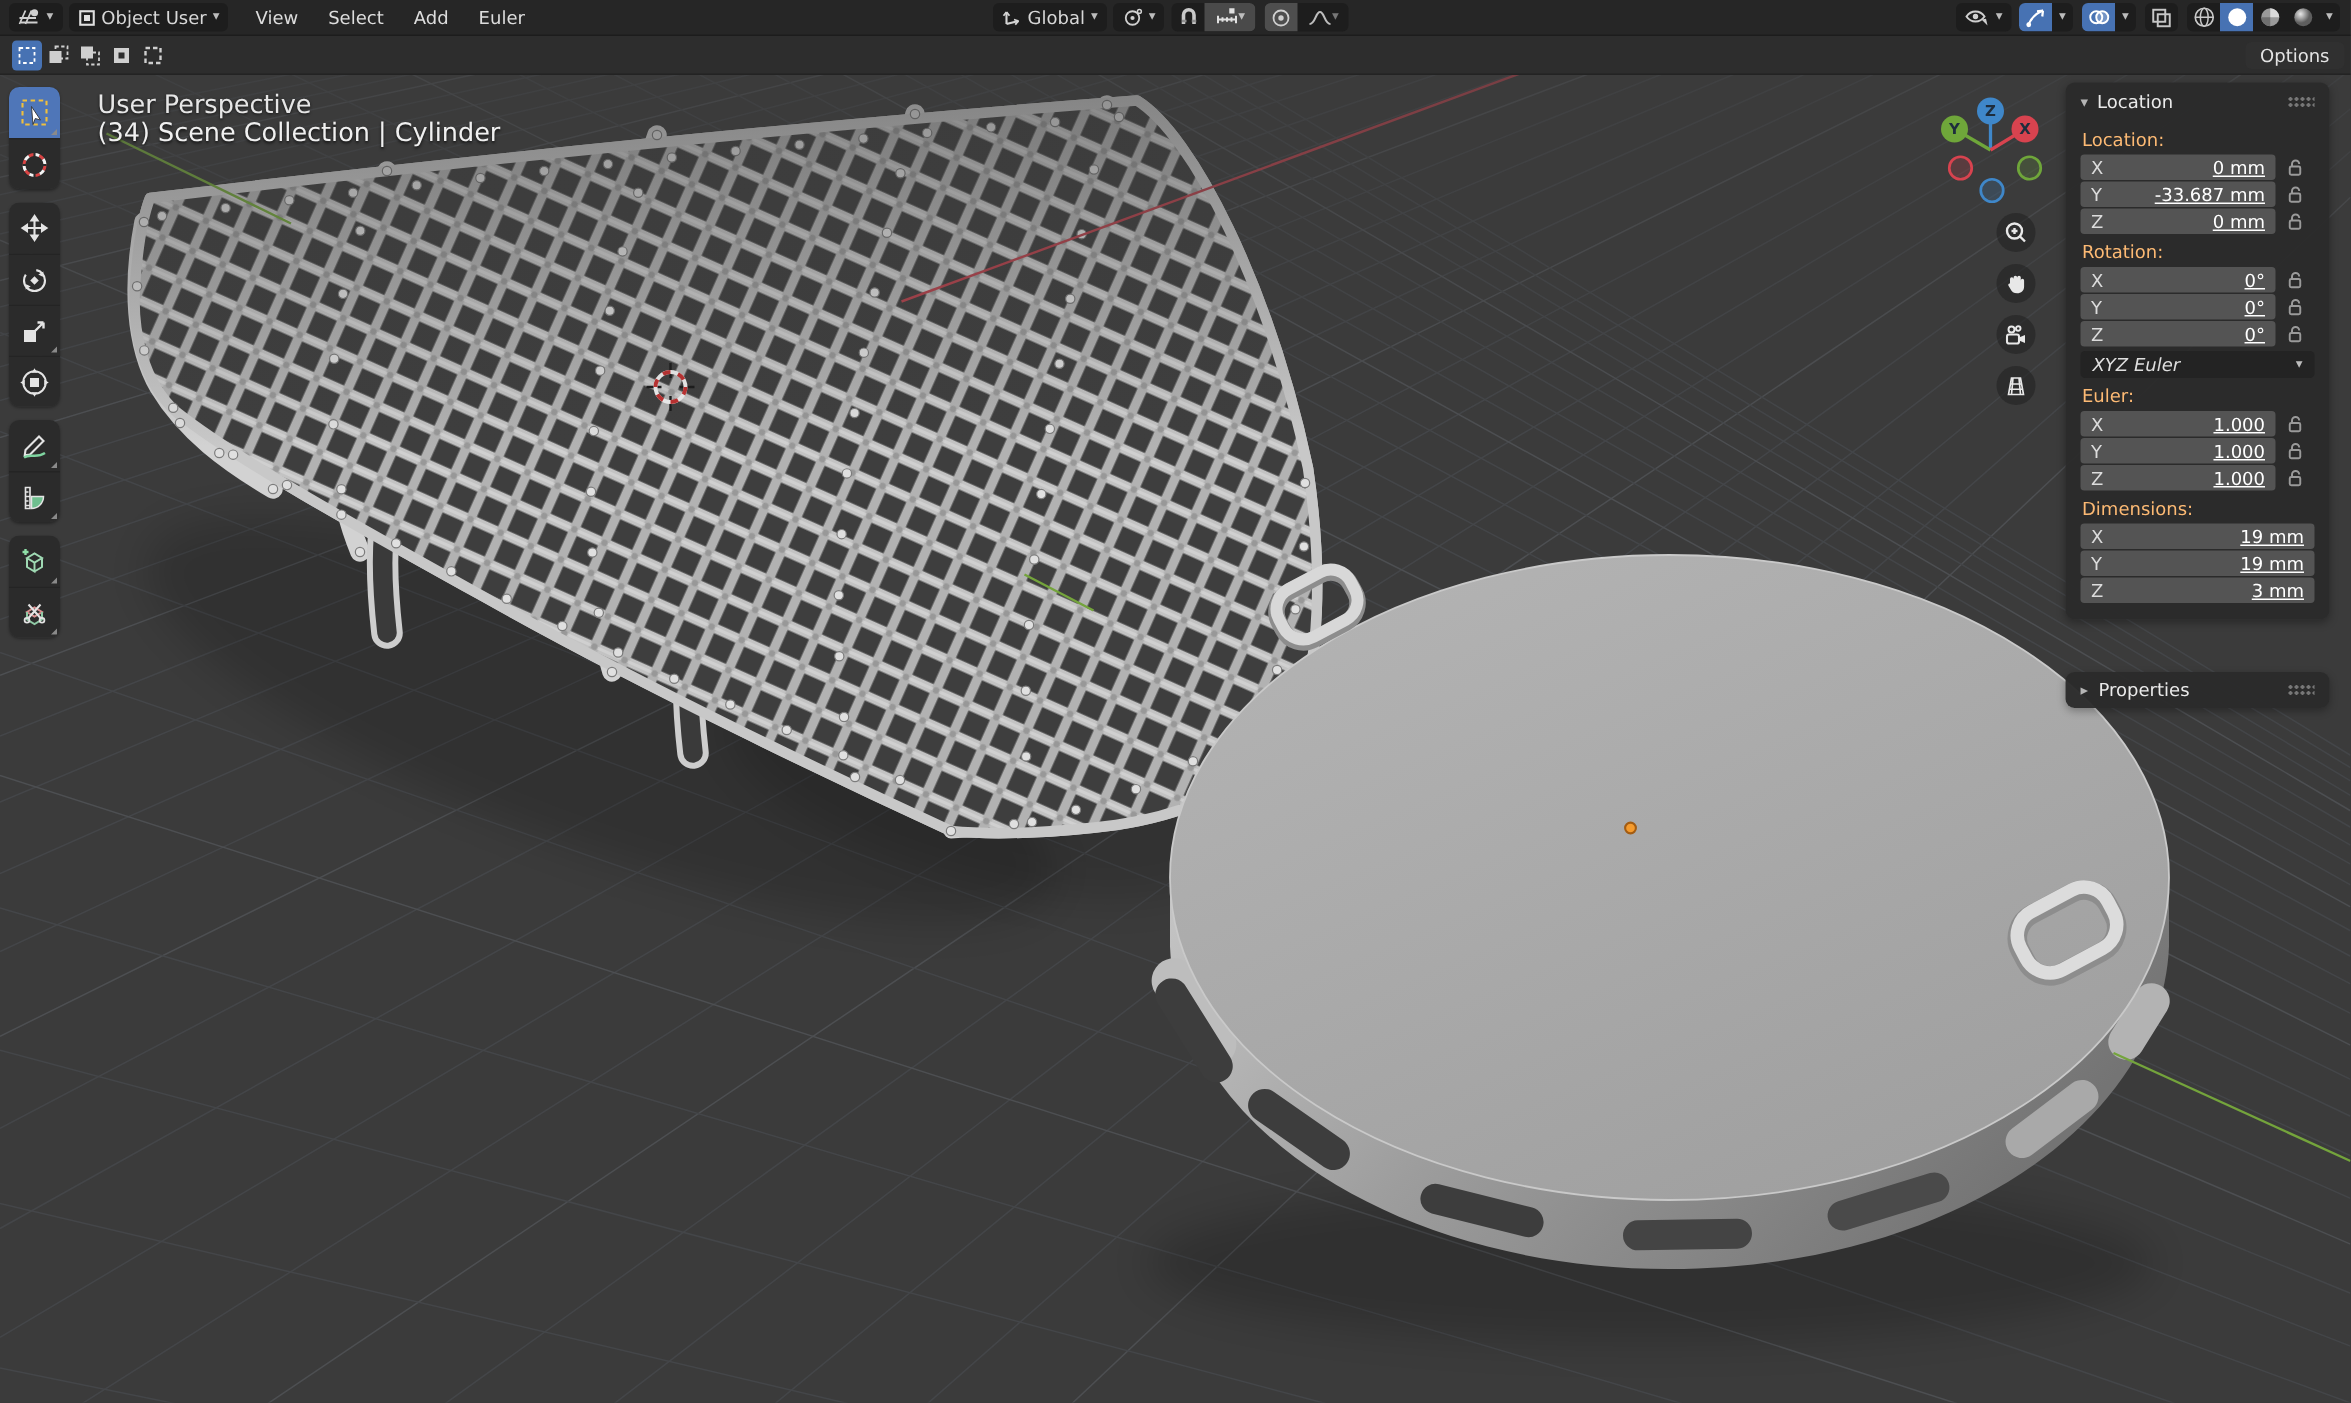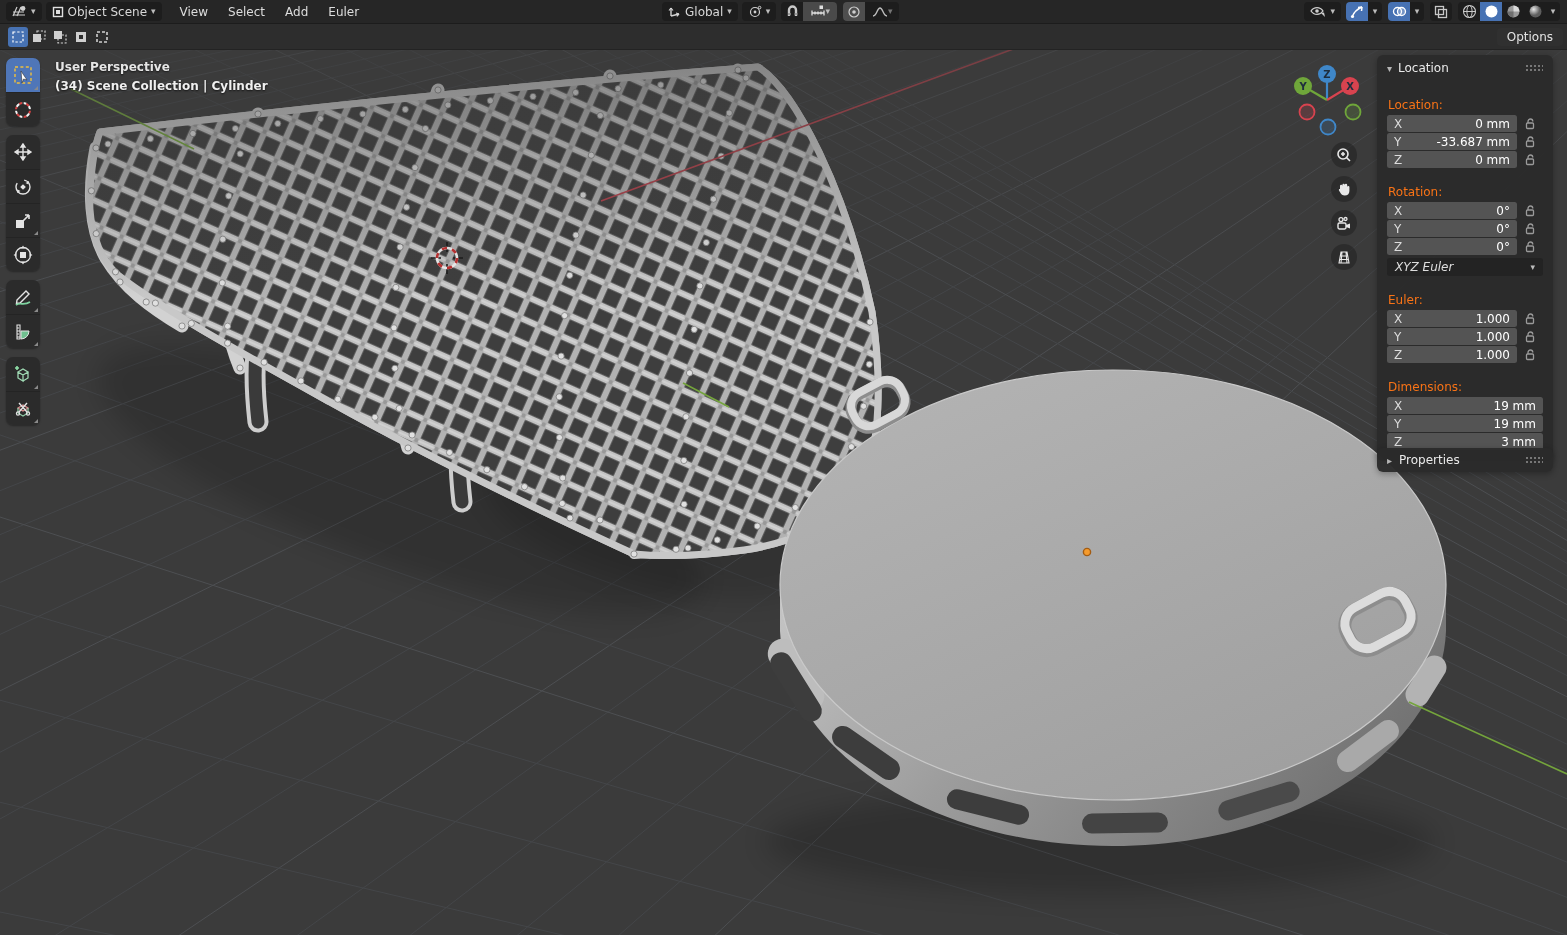--- a/index.html
+++ b/index.html
@@ -24,22 +24,22 @@
   .grp .on { background:#4772b3; }
   .selmode { width:20px; height:20px; margin-right:1px; border-radius:3px; display:flex;
     align-items:center; justify-content:center; background:transparent; cursor:pointer;}
   .selmode.active { background:#4772b3; }
   .options-btn { margin-left:auto; margin-right:4px; background:#303030; border-radius:4px;
     padding:2px 10px; color:#e3e3e3; cursor:pointer; }
   .viewport { position:absolute; left:0; top:50px; width:1567px; height:885px; background:#3b3b3b; }
   .viewport::after { content:""; position:absolute; inset:0; pointer-events:none;
     background:linear-gradient(to top, rgba(59,59,59,0) 72%, rgba(59,59,59,.5) 100%); }
   svg.layer { position:absolute; left:0; top:0; }
-  .vp-label { position:absolute; left:55px; color:#e6e6e6; text-shadow:0 1px 2px rgba(0,0,0,.7);
-    font-size:12px; z-index:5;font-weight:bold; }
+  .vp-label { position:absolute; left:65px; color:#e6e6e6; text-shadow:0 1px 2px rgba(0,0,0,.7);
+    font-size:17px; z-index:5; }
   .toolbar { position:absolute; left:6px; top:8px; z-index:10; display:flex; flex-direction:column; }
   .tbtn { width:34px; height:34px; background:#2b2b2b; display:flex; align-items:center;
     justify-content:center; cursor:pointer; position:relative; }
   .tbtn.active { background:#4f76b8; }
   .tgrp { border-radius:7px; overflow:hidden; margin-bottom:9px; box-shadow:0 1px 2px rgba(0,0,0,.35);}
   .tbtn + .tbtn { border-top:1px solid #242424; }
   .subtri { position:absolute; right:2px; bottom:2px; width:0; height:0;
     border-left:4px solid transparent; border-bottom:4px solid #8a8a8a; }
   .navcol { position:absolute; right:210px; top:92px; z-index:8; display:flex; flex-direction:column; gap:8px;}
   .navbtn { width:26px; height:26px; border-radius:50%; background:rgba(32,32,32,.55);
@@ -48,26 +48,26 @@
   .panel { position:absolute; z-index:20; background:rgba(43,43,43,.96); border-radius:6px;
     box-shadow:0 2px 6px rgba(0,0,0,.3); }
   #transform-panel { left:1377px; top:5px; width:176px; padding:0 10px 10px 10px; }
   #properties-panel { left:1377px; top:398px; width:176px; height:24px; display:flex;
     align-items:center; padding:0 10px; cursor:pointer; }
   .panel-head { height:26px; display:flex; align-items:center; gap:6px; cursor:pointer; }
   .panel-title { color:#eaeaea; }
   .grip { margin-left:auto; width:18px; height:8px;
     background:radial-gradient(circle 1.2px, #777 1.2px, transparent 1.3px);
     background-size:4px 4px; }
-  .sect-label { color:#f97316; margin:17px 0 3px 1px; }
+  .sect-label { color:#fdba74; margin:5px 0 3px 1px; }
   .vrow { display:flex; align-items:center; margin-bottom:1px; }
   .vfield { flex:1; height:17px; background:#545454; border-radius:2.5px; display:flex;
     align-items:center; padding:0 7px; cursor:ew-resize; }
   .vfield .ax { color:#dcdcdc; }
-  .vfield .val { margin-left:auto; color:#ffffff; }
+  .vfield .val { margin-left:auto; color:#ffffff;text-decoration:underline; }
   .lockcol { width:26px; display:flex; justify-content:center; cursor:pointer; }
   .dropdown { height:18px; background:#232323; border-radius:3px; display:flex; align-items:center;
     padding:0 8px; margin:3px 0 2px 0; cursor:pointer; color:#dedede;font-style:italic; }
   .dropdown .chev { margin-left:auto; }
   .mono-chev { color:#b5b5b5; font-size:10px; }
 </style>
 </head>
 <body>
 
 <div class="topbar">
@@ -76,21 +76,21 @@
       <path d="M1,11 L5,2 M5,11 L9,2 M1,7 L12,7 M2,10 L13,10" stroke="#cfcfcf" stroke-width="1.2" fill="none"></path>
       <circle cx="11" cy="3.5" r="2.4" fill="#cfcfcf"></circle>
     </svg>
     <span class="chev">▾</span>
   </div>
   <div class="pill">
     <svg width="12" height="12" viewBox="0 0 12 12">
       <rect x="1.5" y="1.5" width="9" height="9" fill="none" stroke="#e0e0e0" stroke-width="1.4"></rect>
       <rect x="4" y="4" width="4" height="4" fill="#e0e0e0"></rect>
     </svg>
-    <span>Object Scene</span>
+    <span>Object User</span>
     <span class="chev">▾</span>
   </div>
   <div id="menu-strip" style="display:flex;margin-left:6px">
       <div class="menu-item">View</div>
       <div class="menu-item">Select</div>
       <div class="menu-item">Add</div>
       <div class="menu-item">Euler</div>
     </div>
 
   <div class="center-cluster">

